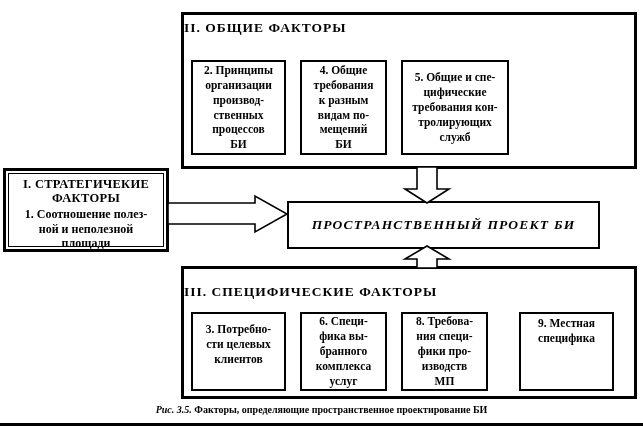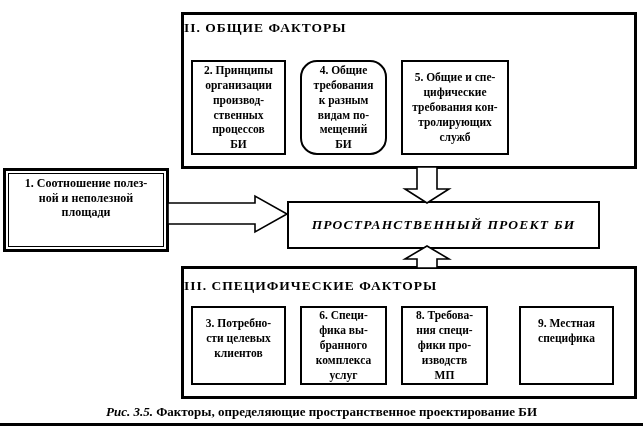--- a/index.html
+++ b/index.html
@@ -13,40 +13,40 @@
   }
   .section {
     position:absolute; border:3px solid var(--ink,#000); background:var(--paper,#fff);
   }
   .section-general { left:181px; top:12px; width:456px; height:157px; }
   .section-specific { left:181px; top:266px; width:456px; height:133px; }
   .section-title {
     text-align:left; font-size:13.5px; letter-spacing:1px; padding-top:5px;
     white-space:pre-line;
   }
-  .section-specific .section-title { padding-top:9px; }
+  .section-specific .section-title { padding-top:15px; }
   .boxes-row {
     display:flex; gap:14px; padding-left:7px; align-items:flex-start;
   }
   .section-general .boxes-row { margin-top:24px; }
   .section-specific .boxes-row { margin-top:12px; }
   .factor-box {
     border:2px solid var(--ink,#000); background:var(--paper,#fff);
     display:flex; align-items:center; justify-content:center;
     text-align:center; font-size:11.5px; line-height:1.3;
   }
   .factor-text { white-space:pre-line; display:block; padding:2px 1px; }
   .g0 { width:95px; height:95px; }
   .g1 { width:88px; height:95px; }
-  .g2 { width:87px; height:95px;border-radius:17px; }
+  .g2 { width:87px; height:95px; }
   .g3 { width:108px; height:95px; }
   .s0 { width:95px; height:79px; align-items:flex-start; padding-top:6px; }
   .s1 { width:87px; height:79px; }
   .s2 { width:87px; height:79px; }
-  .s3 { width:95px; height:79px; margin-left:17px; align-items:flex-start; padding-top:6px; }
+  .s3 { width:95px; height:79px; margin-left:17px; align-items:flex-start; }
   .strategic-box {
     position:absolute; left:8px; top:173px; width:156px; height:74px;
     border:1px solid var(--ink,#000); background:var(--paper,#fff);
     box-shadow:0 0 0 2px var(--paper,#fff), 0 0 0 5px var(--ink,#000);
     text-align:center;
   }
   .strategic-title {
     font-size:12.5px; line-height:1.12; padding-top:3px; white-space:pre-line;
     letter-spacing:0.3px;
   }
@@ -62,21 +62,21 @@
   .arrow-svg { position:absolute; overflow:visible; }
   .arrow-right { left:168px; top:195px; }
   .arrow-down  { left:404px; top:167px; }
   .arrow-up    { left:404px; top:246px; }
   .arrow-svg polygon {
     fill:var(--paper,#fff); stroke:var(--ink,#000); stroke-width:1.6;
     stroke-linejoin:miter;
   }
   .caption {
     position:absolute; left:0; top:404px; width:100%;
-    text-align:center; font-size:13px;
+    text-align:center; font-size:10px;
   }
   .caption-prefix { font-style:italic; }
   .bottom-rule {
     position:absolute; left:0; top:423px; width:643px; height:3px;
     background:var(--ink,#000);
   }
 </style>
 </head>
 <body>
 
@@ -105,20 +105,22 @@
         <span class="factor-text">5. Общие и спе-
 цифические
 требования кон-
 тролирующих
 служб</span>
       </div>
     </div>
   </div>
 
   <div class="strategic-box">
+    <div class="strategic-title">I. СТРАТЕГИЧЕКИЕ
+ФАКТОРЫ</div>
     <div class="strategic-body">1. Соотношение полез-
 ной и неполезной
 площади</div>
   </div>
 
   <div class="project-box">
     <span>ПРОСТРАНСТВЕННЫЙ ПРОЕКТ БИ</span>
   </div>
 
   <div class="section section-specific">

